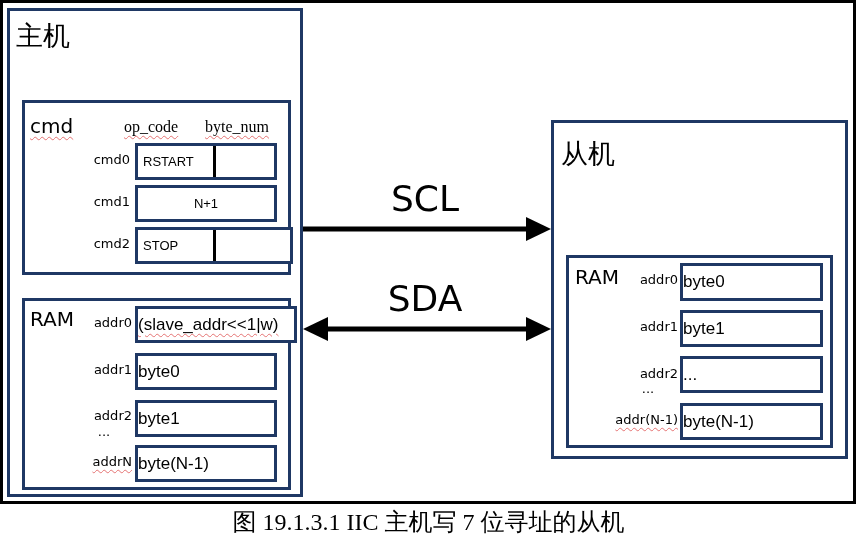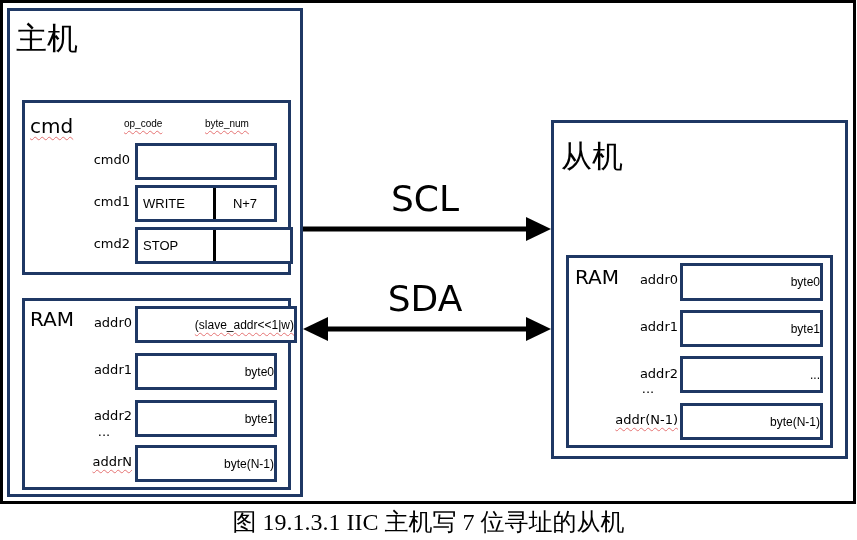--- a/index.html
+++ b/index.html
@@ -1,24 +1,24 @@
 <!DOCTYPE html>
 <html><head>
 <meta charset="utf-8">
 <style>
   html,body{margin:0;padding:0;background:#fff;}
   body{width:857px;height:540px;position:relative;overflow:hidden;font-family:"DejaVu Sans",sans-serif;color:#000;}
   .abs{position:absolute;box-sizing:border-box;}
   .frame{left:0;top:0;width:856px;height:504px;border:3px solid #000;border-left-width:3px;}
   .nbox{border:3px solid #1f3864;background:#fff;}
-  .cell{border:3px solid #1f3864;background:#fff;display:flex;align-items:center;justify-content:flex-end;font-size:12px;font-family:"Liberation Sans",sans-serif;padding-left:24px;}
-  .title{font-size:31px;font-family:"DejaVu Sans",sans-serif;text-align:right;}
+  .cell{border:3px solid #1f3864;background:#fff;display:flex;align-items:center;justify-content:flex-start;font-size:17px;font-family:"Liberation Sans",sans-serif;}
+  .title{font-size:27px;font-family:"DejaVu Sans",sans-serif;text-align:right;}
   .lbl{font-size:13px;font-family:"DejaVu Sans",sans-serif;text-align:right;}
   .sub{font-size:20px;font-family:"DejaVu Sans",sans-serif;text-align:center;}
-  .hdr{font-size:10px;font-family:Liberation Sans, sans-serif;}
+  .hdr{font-size:16px;font-family:Liberation Serif, serif;}
   .squig{text-decoration:underline wavy #e57373;text-decoration-thickness:1px;text-underline-offset:3px;}
   .sig{font-size:36px;font-family:"DejaVu Sans",sans-serif;text-align:center;}
   .caption{font-family:"Liberation Serif","DejaVu Serif",serif;font-size:24px;text-align:center;left:0;width:857px;top:506px;}
   .cmdcell{border:3px solid #1f3864;background:#fff;display:flex;}
   .cmdcell .op{width:70px;border-right:3px solid #000;display:flex;align-items:center;padding-left:5px;font-size:13px;font-family:"Liberation Sans",sans-serif;}
   .cmdcell .num{flex:1;display:flex;align-items:center;justify-content:center;font-size:13px;font-family:"Liberation Sans",sans-serif;}
 </style>
 </head>
 <body>
 
@@ -27,27 +27,27 @@
 <div class="abs nbox" style="left:7px;top:8px;width:296px;height:489px;"></div>
 <div class="abs title" style="left:16px;top:18px;">主机</div>
 
 <div class="abs nbox" style="left:22px;top:100px;width:269px;height:175px;"></div>
 <div class="abs sub squig" style="left:30px;top:114px;">cmd</div>
 <div class="abs hdr squig" style="left:124px;top:118px;">op_code</div>
 <div class="abs hdr squig" style="left:205px;top:118px;">byte_num</div>
 
 <div class="abs lbl" style="left:70px;width:60px;top:152px;">cmd0</div>
 <div class="abs cmdcell" style="left:135px;top:143px;width:142px;height:37px;">
+  <div class="op">RSTART</div>
   <div class="num"></div>
 </div>
 
 <div class="abs lbl" style="left:70px;width:60px;top:194px;">cmd1</div>
 <div class="abs cmdcell" style="left:135px;top:185px;width:142px;height:37px;">
-  <div class="op">WRITE</div>
-  <div class="num">N+7</div>
+  <div class="num">N+1</div>
 </div>
 
 <div class="abs lbl" style="left:70px;width:60px;top:236px;">cmd2</div>
 <div class="abs cmdcell" style="left:135px;top:227px;width:158px;height:37px;">
   <div class="op">STOP</div>
   <div class="num"></div>
 </div>
 
 <div class="abs nbox" style="left:22px;top:298px;width:269px;height:192px;"></div>
 <div class="abs sub" style="left:30px;top:307px;">RAM</div>

